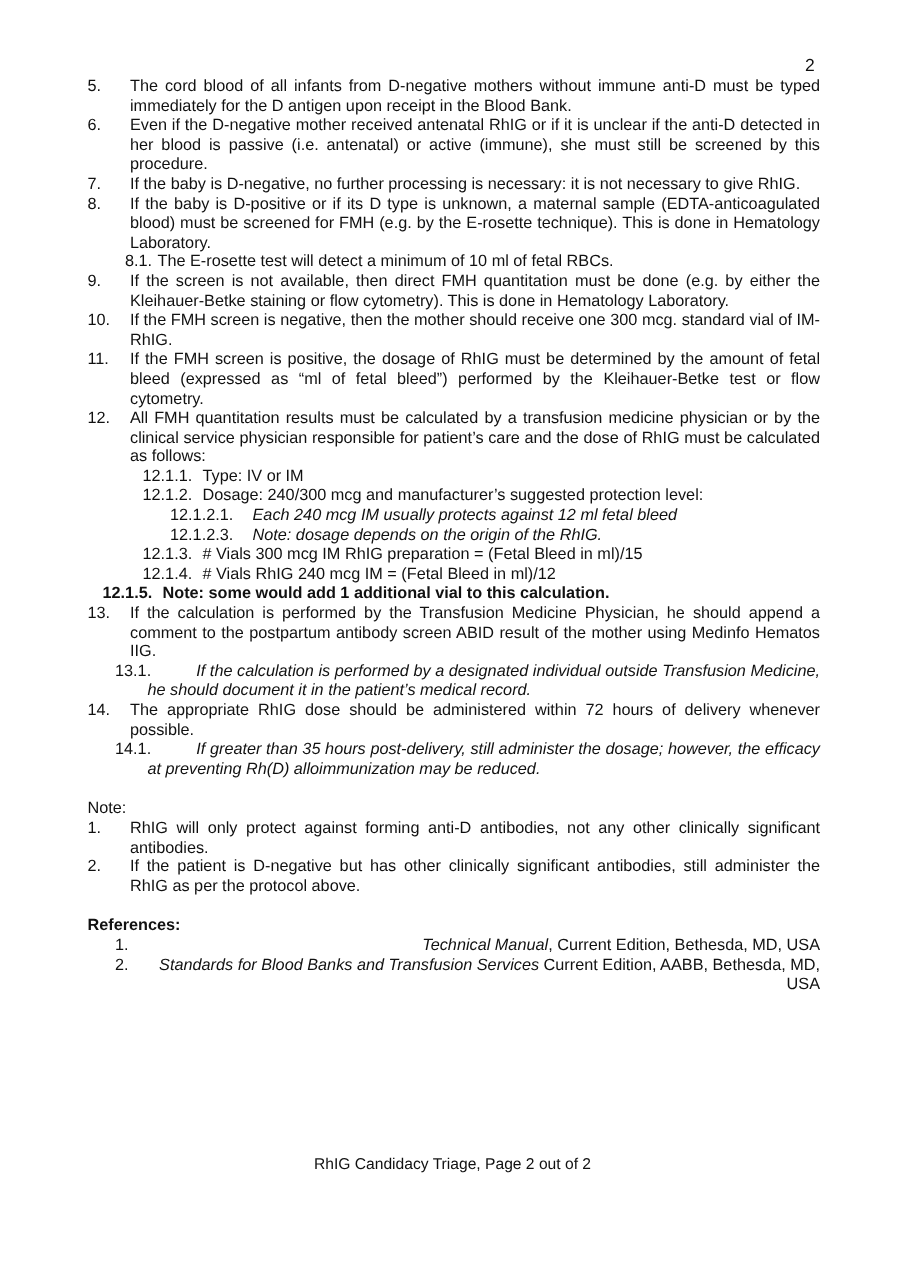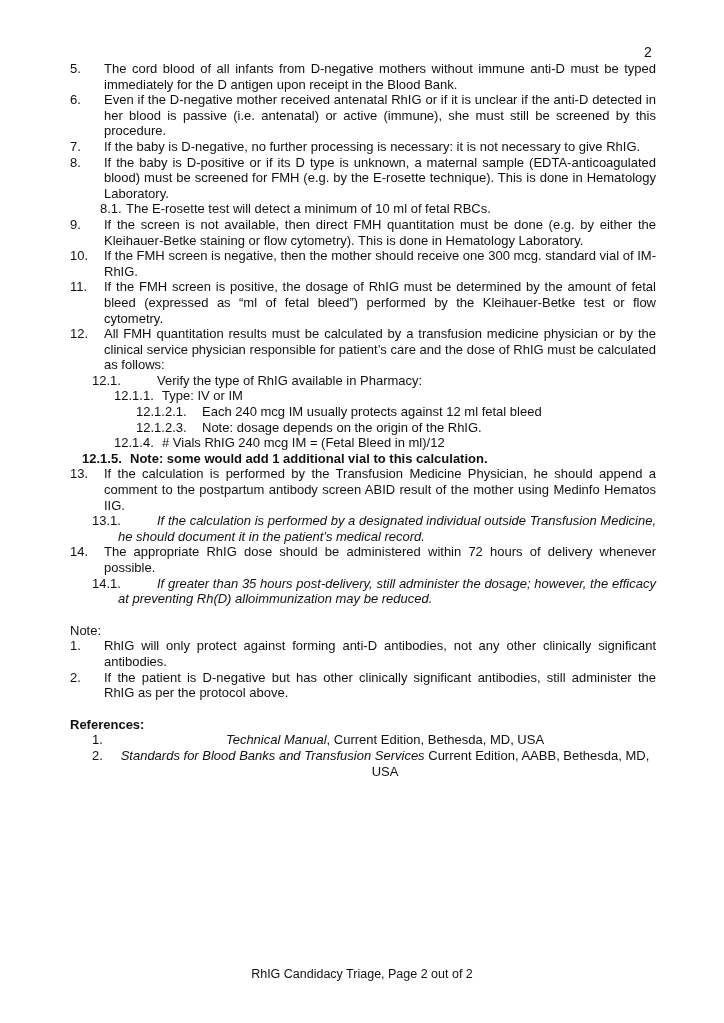--- a/index.html
+++ b/index.html
@@ -10,30 +10,30 @@
   .item { position:relative; }
   .num { position:absolute; left:0; top:0; }
   .txt { display:block; text-align:justify; }
   .l1 > .txt { margin-left:34px; }
   .l2 { margin-left:22px; }
   .l2 > .num { left:0; }
   .l2.tabwrap > .txt { text-indent:39px; padding-left:26px;font-style:italic; }
   .l3 { margin-left:44px; }
   .l3 > .txt { margin-left:48px; }
   .l4 { margin-left:66px; }
-  .l4 > .txt { margin-left:66px; }
+  .l4 > .txt { margin-left:66px;font-style:italic; }
   .bold { font-weight:bold;margin-left:12px; }
   .gap { height:16px; }
   .note-title { }
   .refs-title { font-weight:bold; }
   .ref { position:relative; margin-left:22px; }
   .ref > .num { left:0; }
-  .ref > .txt { margin-left:22px; text-align:center; }
+  .ref > .txt { margin-left:22px; text-align:right; }
   .ref em { font-style:italic; }
-  .footer { position:absolute; top:967px; left:0; width:724px; text-align:center; font-size:12.5px; }
+  .footer { position:absolute; top:924px; left:0; width:724px; text-align:center; font-size:12.5px; }
   
   .l2w > .txt { margin-left:65px; }
 </style>
 </head>
 <body>
 
 <div class="page-num">2</div>
 
 <div class="doc">
 
@@ -66,35 +66,39 @@
     <span class="txt">If the FMH screen is negative, then the mother should receive one 300 mcg. standard vial of IM-RhIG.</span>
   </div>
   <div class="item l1">
     <span class="num">11.</span>
     <span class="txt">If the FMH screen is positive, the dosage of RhIG must be determined by the amount of fetal bleed (expressed as “ml of fetal bleed”) performed by the Kleihauer-Betke test or flow cytometry.</span>
   </div>
   <div class="item l1">
     <span class="num">12.</span>
     <span class="txt">All FMH quantitation results must be calculated by a transfusion medicine physician or by the clinical service physician responsible for patient’s care and the dose of RhIG must be calculated as follows:</span>
   </div>
-  <div class="item l2 l2w">
-    <span class="num">12.1.</span>
-    <span class="txt">Verify the type of RhIG available in Pharmacy:</span>
-  </div>
   <div class="item l3">
     <span class="num">12.1.1.</span>
     <span class="txt">Type: IV or IM</span>
+  </div>
+  <div class="item l3">
+    <span class="num">12.1.2.</span>
+    <span class="txt">Dosage:  240/300 mcg and manufacturer’s suggested protection level:</span>
   </div>
   <div class="item l4">
     <span class="num">12.1.2.1.</span>
     <span class="txt">Each 240 mcg IM usually protects against 12 ml fetal bleed</span>
   </div>
   <div class="item l4">
     <span class="num">12.1.2.3.</span>
     <span class="txt">Note:  dosage depends on the origin of the RhIG.</span>
+  </div>
+  <div class="item l3">
+    <span class="num">12.1.3.</span>
+    <span class="txt"># Vials 300 mcg IM RhIG preparation = (Fetal Bleed in ml)/15</span>
   </div>
   <div class="item l3">
     <span class="num">12.1.4.</span>
     <span class="txt"># Vials RhIG 240 mcg IM = (Fetal Bleed in ml)/12</span>
   </div>
   <div class="item l3 bold">
     <span class="num">12.1.5.</span>
     <span class="txt">Note:  some would add 1 additional vial to this calculation.</span>
   </div>
   <div class="item l1">

